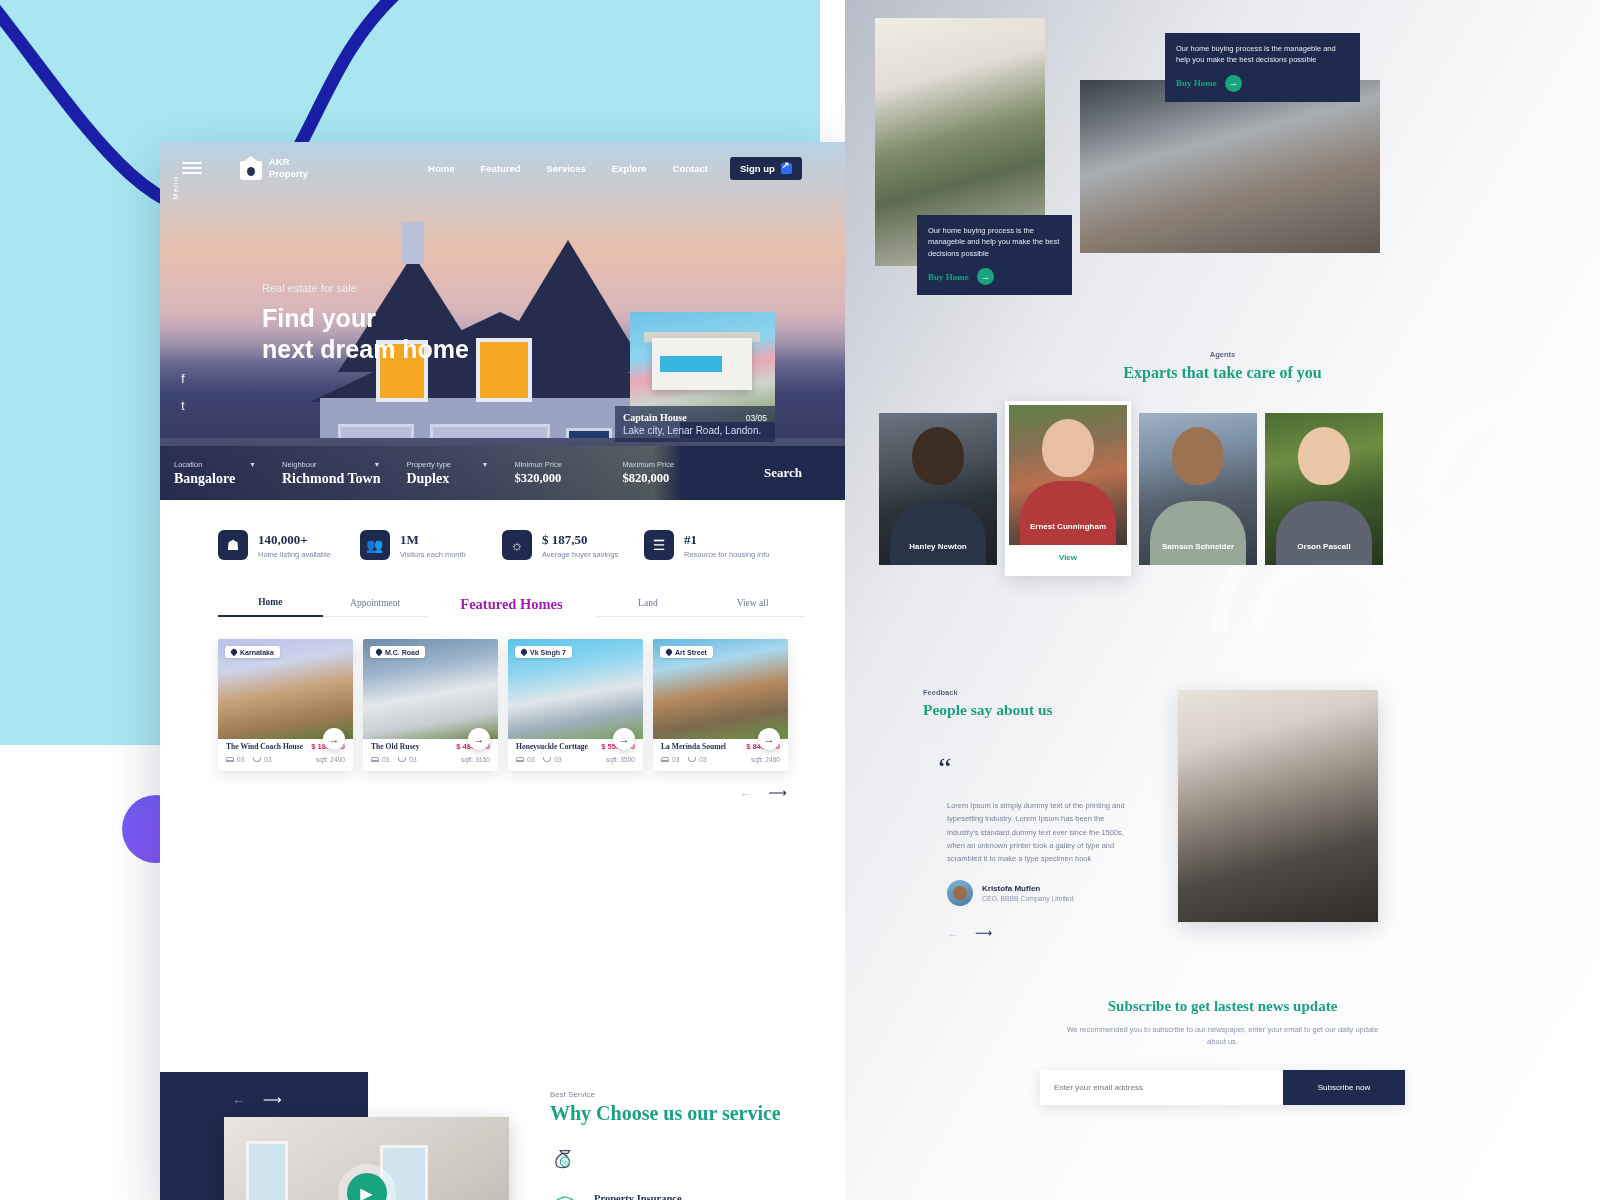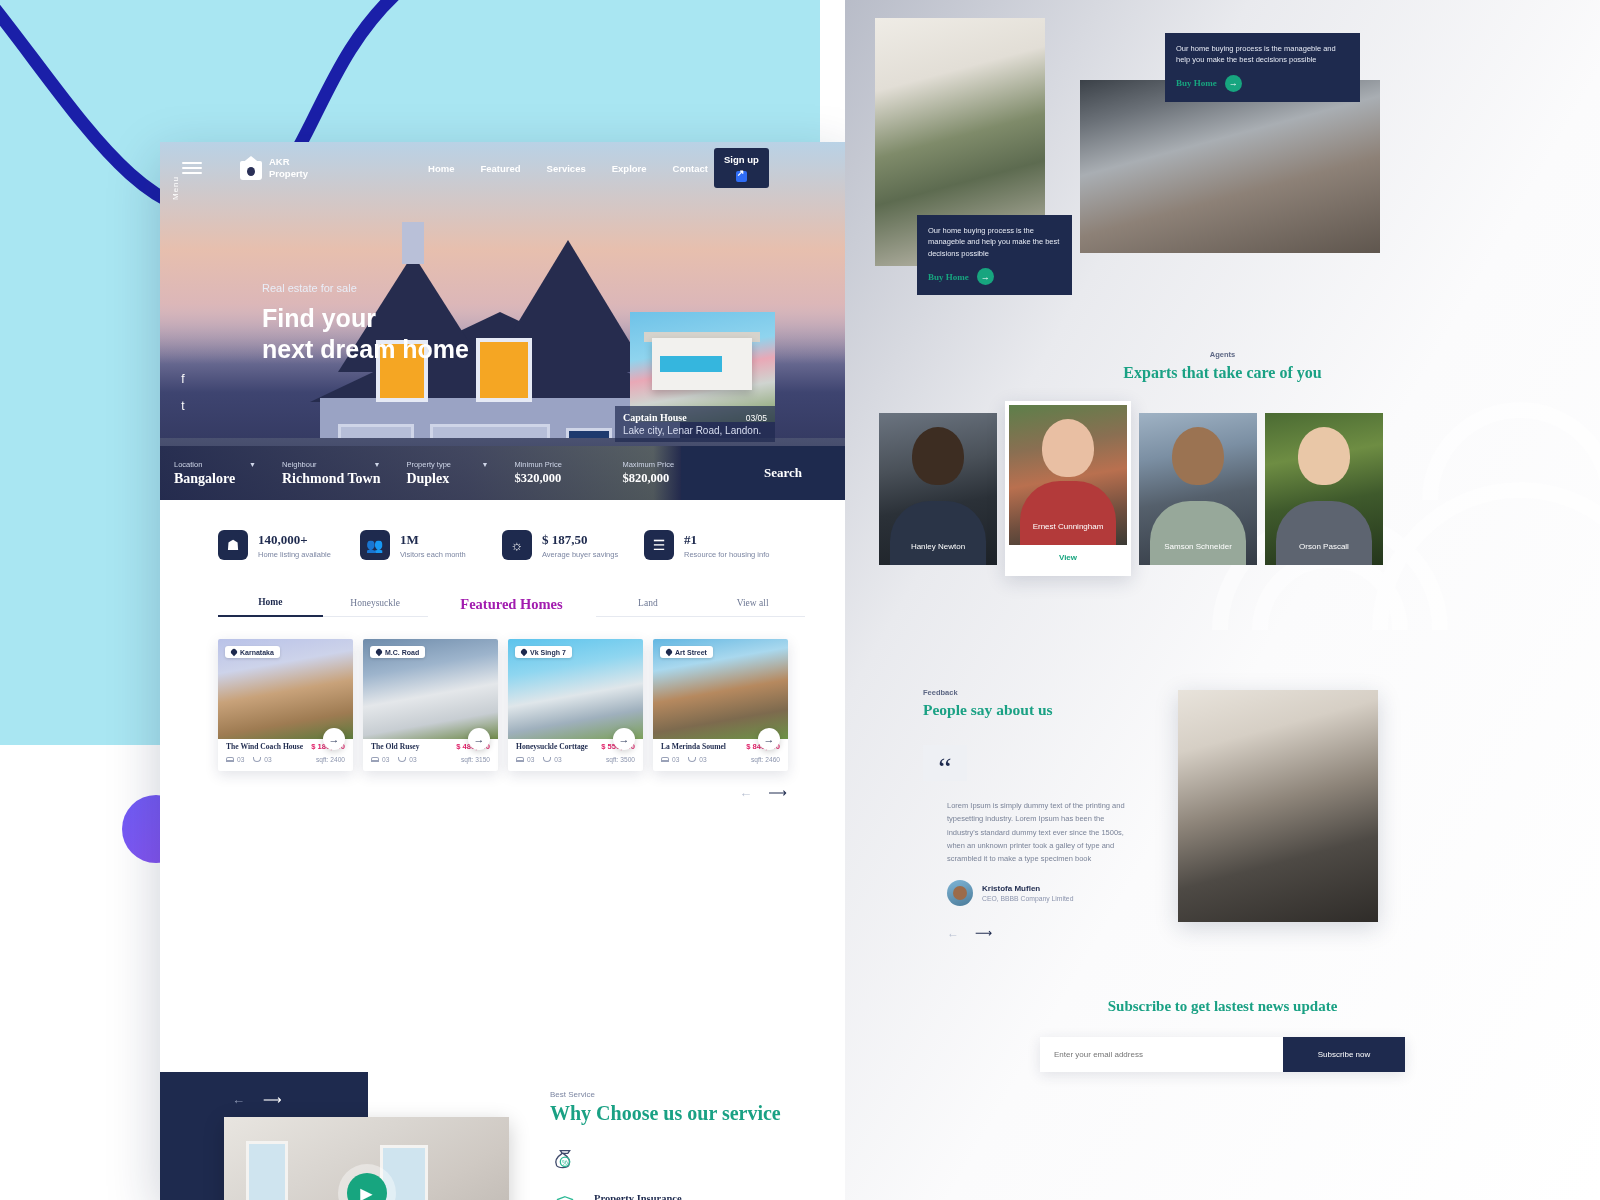--- a/index.html
+++ b/index.html
@@ -53,23 +53,23 @@
   .brand-ico { width:22px; height:24px; position:relative; }
   .brand-ico:before { content:""; position:absolute; left:0; top:5px; width:22px; height:19px;
     background:#fff; border-radius:2px 2px 3px 3px; }
   .brand-ico:after { content:""; position:absolute; left:1px; top:0; width:0; height:0;
     border-left:10px solid transparent; border-right:10px solid transparent; border-bottom:8px solid #fff; }
   .brand-dot { position:absolute; left:7px; top:11px; width:8px; height:9px; background:#2a3057;
     border-radius:50%; z-index:2; }
   .brand-txt { color:#fff; font-size:9.5px; line-height:1.25; font-weight:700; }
   .navlinks { display:flex; gap:26px; margin-left:120px; }
   .navlinks a { color:#fff; font-size:9.5px; text-decoration:none; font-weight:600; }
-  .signup { margin-left:6px; background:#1e2a4e; color:#fff; border:none; border-radius:3px;
+  .signup { margin-left:22px; background:#1e2a4e; color:#fff; border:none; border-radius:3px;
     padding:6px 10px; font-size:9.5px; display:flex; align-items:center; gap:6px;
-    font-family:inherit; font-weight:600; cursor:pointer;flex-direction:column; }
+    font-family:inherit; font-weight:600; cursor:pointer; }
   .signup-ico { width:11px; height:11px; background:#2f6df6; border-radius:2px; position:relative; }
   .signup-ico:after { content:"↗"; position:absolute; left:1px; top:-3px; font-size:9px; color:#fff; }
 
   .social { position:absolute; left:14px; top:228px; z-index:6; }
   .social div { width:18px; height:18px; margin-bottom:9px; color:#fff; font-size:12px;
     display:flex; align-items:center; justify-content:center; }
 
   .hero-copy { position:absolute; left:102px; top:140px; z-index:5; }
   .hero-eyebrow { color:#e9eef8; font-size:11px; margin-bottom:9px; }
   .hero-title { color:#fff; font-size:25px; line-height:1.22; font-weight:700;
@@ -200,21 +200,21 @@
   .agents { position:absolute; left:34px; top:413px; display:flex; gap:8px; align-items:flex-start; }
   .agent { width:118px; height:152px; position:relative; overflow:hidden; }
   .a0 { background:linear-gradient(170deg,#6b7480 0%,#4a5159 35%,#2b3138 60%,#1d2228 100%); }
   .a2 { background:linear-gradient(170deg,#9fb2c4 0%,#7b8fa3 28%,#55606c 55%,#343b45 100%); }
   .a3 { background:linear-gradient(170deg,#4b6b33 0%,#6e8d43 30%,#3f5a2c 58%,#24361c 100%); }
   .agent-head { position:absolute; left:50%; transform:translateX(-50%); top:14px;
     width:52px; height:58px; border-radius:50% 50% 46% 46%; }
   .agent-body { position:absolute; left:50%; transform:translateX(-50%); bottom:0;
     width:96px; height:64px; border-radius:40px 40px 0 0; }
   .agent-name { position:absolute; left:0; right:0; bottom:14px; text-align:center;
-    color:#fff; font-size:8px; font-weight:400; z-index:3;margin-top:42px; }
+    color:#fff; font-size:8px; font-weight:700; z-index:3;margin-top:42px; }
   .agent.featured { width:126px; height:175px; margin-top:-12px; background:#fff;
     box-shadow:0 5px 18px rgba(30,42,78,.16); padding:4px 4px 0; }
   .agent.featured .ph { position:relative; width:118px; height:140px; overflow:hidden;
     background:linear-gradient(170deg,#5d7f4a 0%,#8a6f52 30%,#b9704f 52%,#6f4e3e 78%,#3b3a34 100%); }
   .agent-view { text-align:center; color:#17a57f; font-size:8px; font-weight:700; margin-top:8px; }
 
   .feedback { position:absolute; left:78px; top:688px; width:300px; }
   .fb-eyebrow { font-size:7.5px; color:#5d6784; font-weight:700; }
   .fb-title { font-size:15.5px; color:#1aa184; font-weight:700; margin-top:4px;
     font-family:"Liberation Serif",serif; }
@@ -409,21 +409,21 @@
       <div class="stat-ico">☰</div>
       <div>
         <div class="stat-v">#1</div>
         <div class="stat-l">Resource for housing info</div>
       </div>
     </div>
   </div>
 
   <div class="tabs">
     <div class="tab on">Home</div>
-    <div class="tab">Honeysuckle</div>
+    <div class="tab">Appointment</div>
     <div class="tab tab-title">Featured Homes</div>
     <div class="tab">Land</div>
     <div class="tab">View all</div>
   </div>
 
   <div class="cards">
     <div class="card">
       <div class="card-img c0">
         <div class="badge">
             <span class="pin"></span>
@@ -666,18 +666,19 @@
     <div class="fb-nav">
       <span class="dim">←</span>
       <span>⟶</span>
     </div>
   </div>
 
   <div class="room-img"></div>
 
   <div class="subs">
     <div class="subs-title">Subscribe to get lastest news update</div>
+    <div class="subs-p">We recommended you to subscribe to our newspaper, enter your email to get our daily update about us.</div>
     <div class="subs-form">
       <input class="subs-inp" placeholder="Enter your email address" style="">
       <button class="subs-btn">Subscribe now</button>
     </div>
   </div>
 </div>
 
 </body></html>

